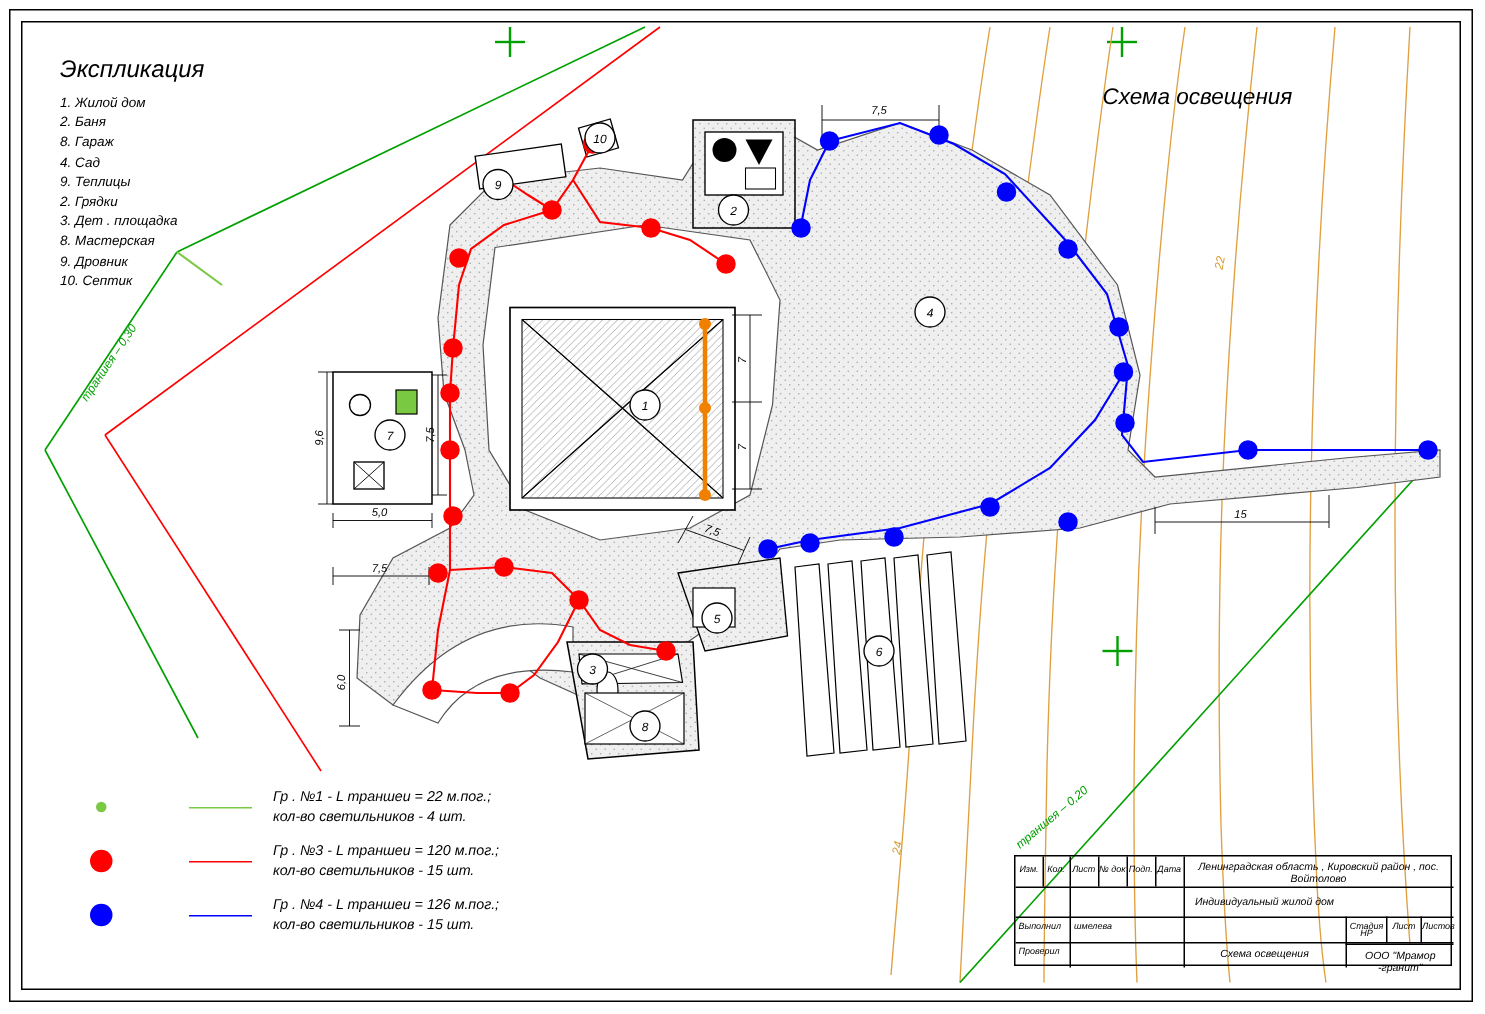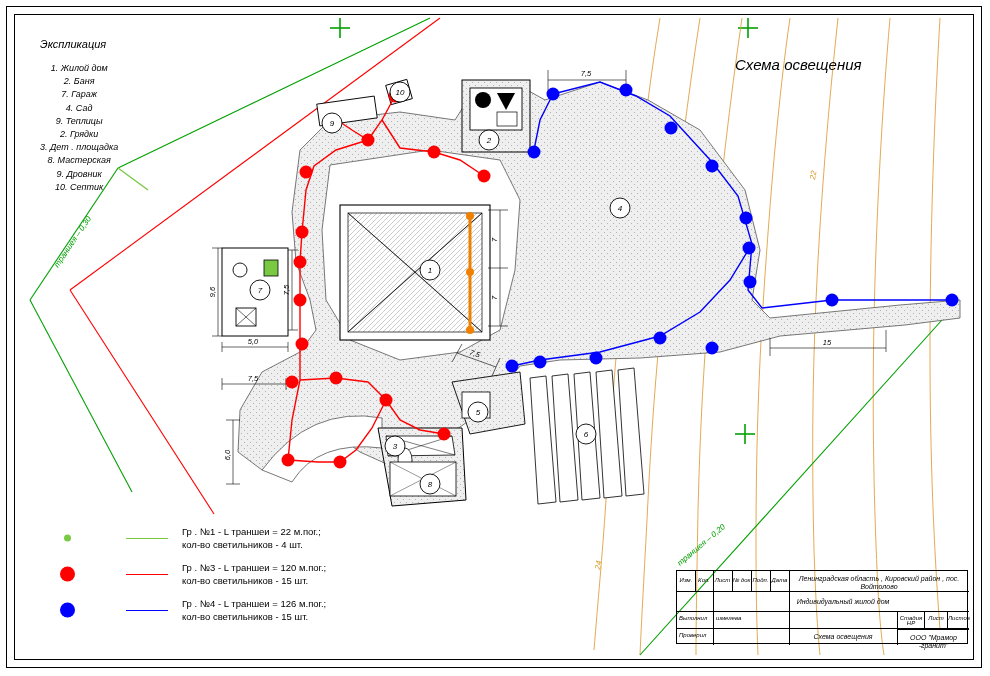--- a/index.html
+++ b/index.html
@@ -24,49 +24,49 @@
     box-sizing: border-box;
   }
   .frame-inner {
     left: 14px; top: 14px; width: 960px; height: 646px;
     border: 1px solid #000;
     box-sizing: border-box;
   }
   
   .legend-title {
     left: 40px; top: 38px;
-    font-size: 11px; font-style: italic; color: #000;
+    font-size: 16px; font-style: italic; color: #000;
   }
   .legend-list {
     left: 40px; top: 62px;
     font-size: 9px; font-style: italic; color: #000;
     line-height: 13.2px;
   }
-  .legend-list div { white-space: nowrap; text-align: center; }
+  .legend-list div { white-space: nowrap; }
   .sheet-title {
     left: 735px; top: 56px;
     font-size: 15px; font-style: italic; color: #000;
   }
   
   .glegend { left: 48px; top: 520px; width: 340px; }
   .grow { position: relative; height: 36px; }
   .gdot {
     position: absolute; left: 10px; top: 50%;
     transform: translateY(-50%);
     border-radius: 50%;
   }
   .gline {
     position: absolute; left: 78px; top: 50%;
     width: 42px; height: 0;
     border-top-width: 1px; border-top-style: solid;
   }
   .gtext {
     position: absolute; left: 134px; top: 50%;
     transform: translateY(-50%);
-    font-size: 9.5px; color: #000;
+    font-size: 9.5px; font-style: italic; color: #000;
     line-height: 13px; white-space: nowrap;
   }
   
   .stamp {
     left: 676px; top: 570px; width: 292px; height: 74px;
     border: 1px solid #000; box-sizing: border-box;
   }
   .stamp div { position: absolute; box-sizing: border-box; }
   .cellline { background: #000; }
   .stamp-txt {
@@ -359,21 +359,21 @@
           <circle cx="400" cy="92" r="10" fill="#ffffff" stroke="#000" stroke-width="0.9"></circle>
           <text class="num-label" x="400" y="93">10</text>
         </g>
     </g>
   </svg>
 
   <div class="abs legend-title">Экспликация</div>
   <div class="abs legend-list">
     <div>1. Жилой дом</div>
     <div>2. Баня</div>
-    <div>7. Гараж</div>
+    <div>8. Гараж</div>
     <div>4. Сад</div>
     <div>9. Теплицы</div>
     <div>2. Грядки</div>
     <div>3. Дет . площадка</div>
     <div>8. Мастерская</div>
     <div>9. Дровник</div>
     <div>10. Септик</div>
   </div>
 
   <div class="abs sheet-title">Схема освещения</div>

